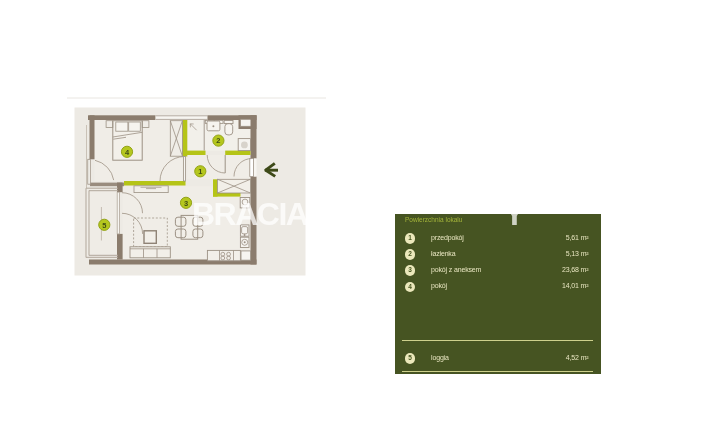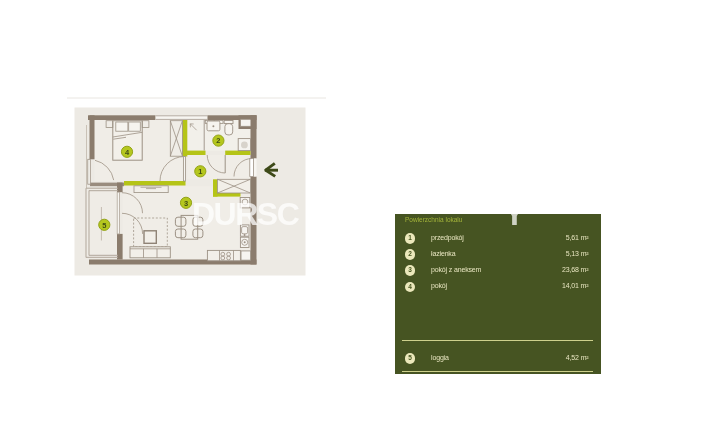--- a/index.html
+++ b/index.html
@@ -349,15 +349,15 @@
   <div class="row" style="top:138.4px">
       <span class="rc" style="top:0.7px">5</span>
       <span class="rl">loggia</span>
       <span class="rv">4,52 m²</span>
     </div>
 
   <div class="hr" style="top:157.3px"></div>
 </div>
 
 <div id="wm">
-  <span class="wmt" style="left:192px">DURSC</span>
+  <span class="wmt" style="left:192px">BRACIA</span>
   <span class="wmt" style="left:503.8px">Y</span>
 </div>
 
 </body></html>

